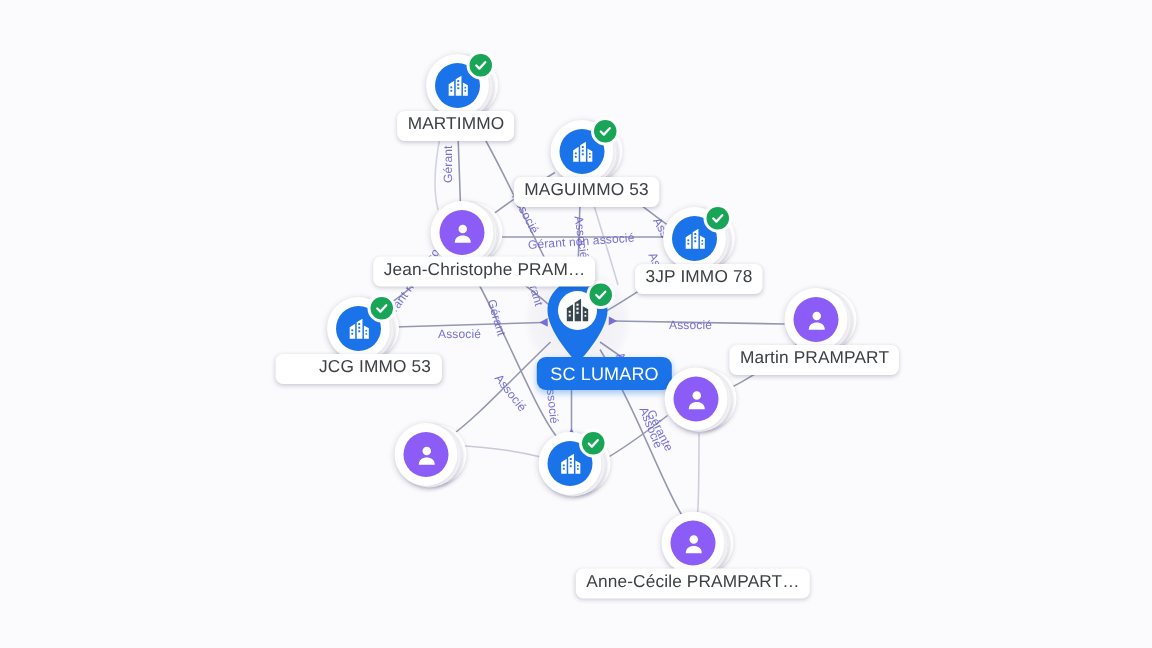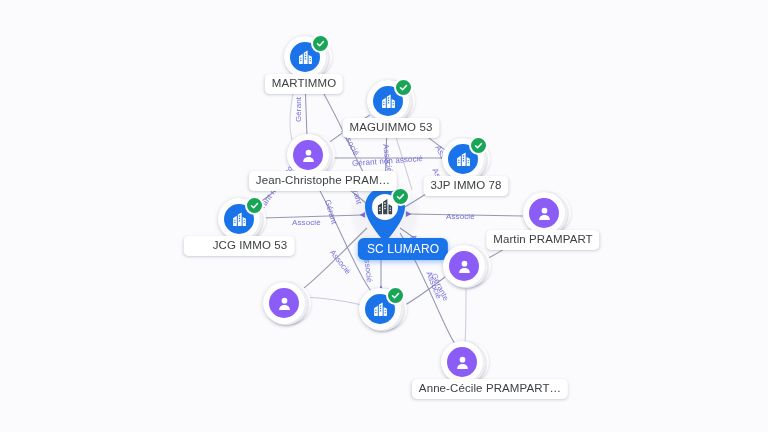--- a/index.html
+++ b/index.html
@@ -402,16 +402,16 @@
           <div class="disc">
             <div class="inner person">
               <svg width="17" height="17" viewBox="0 0 24 24" fill="#fff">
                 <circle cx="12" cy="8" r="4"></circle>
                 <path d="M4.5 20.5c0-4.1 3.4-6.5 7.5-6.5s7.5 2.4 7.5 6.5v.5h-15v-.5z"></path>
               </svg>
             </div>
           </div>
         </div>
       </div>
-      <div class="nlabel" style="left: 462px; top: 379px; margin-left: 28px;">Anne-Cécile PRAMPART…</div>
+      <div class="nlabel" style="left: 462px; top: 379px;">Anne-Cécile PRAMPART…</div>
     </div>
 
 </div>
 
 </body></html>

